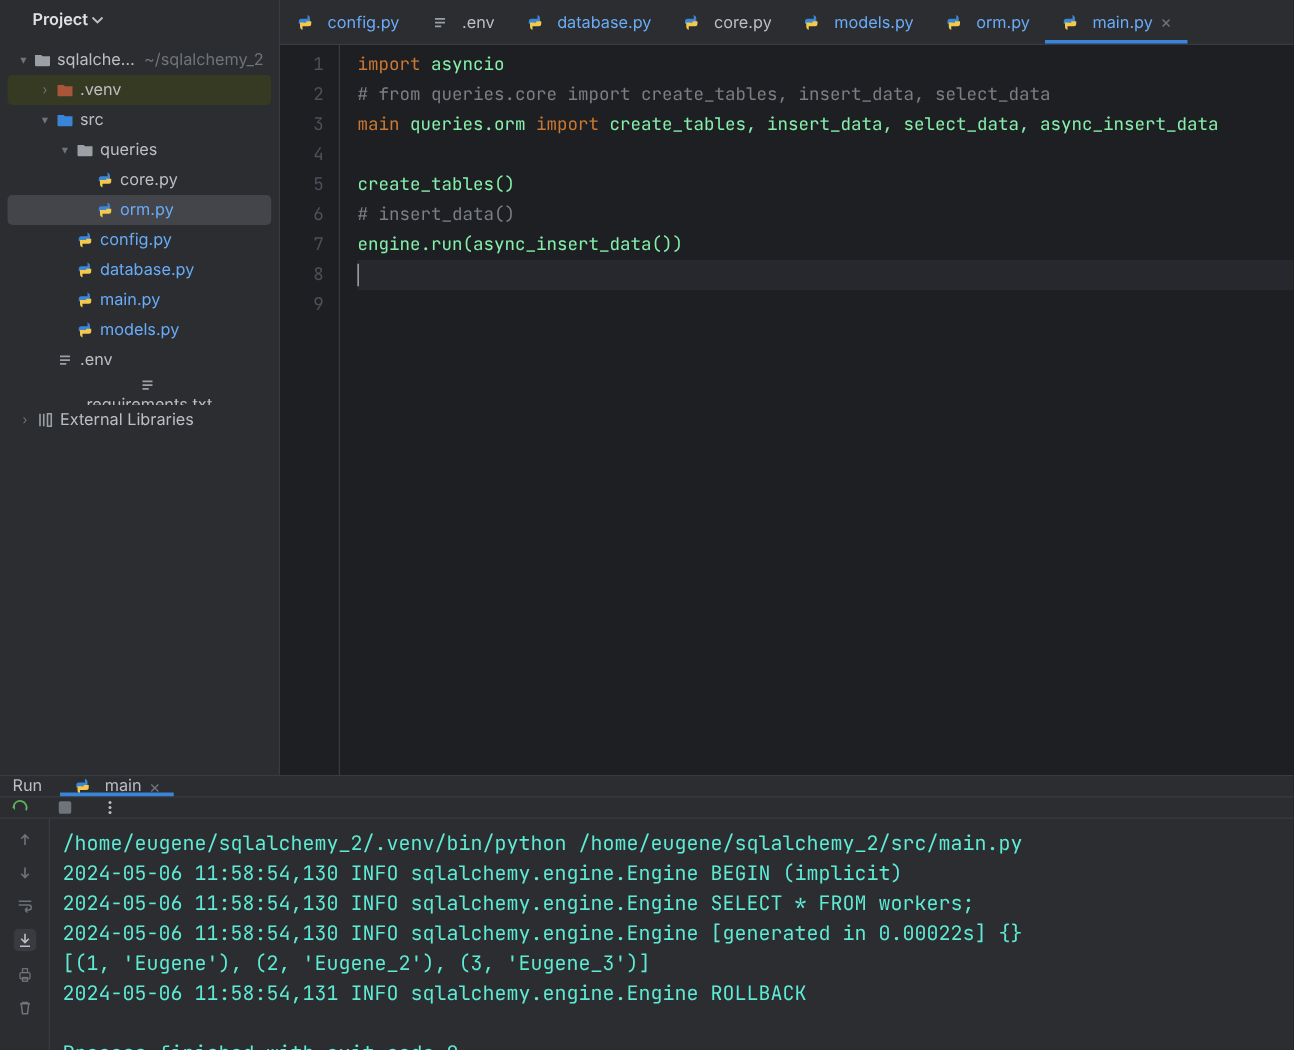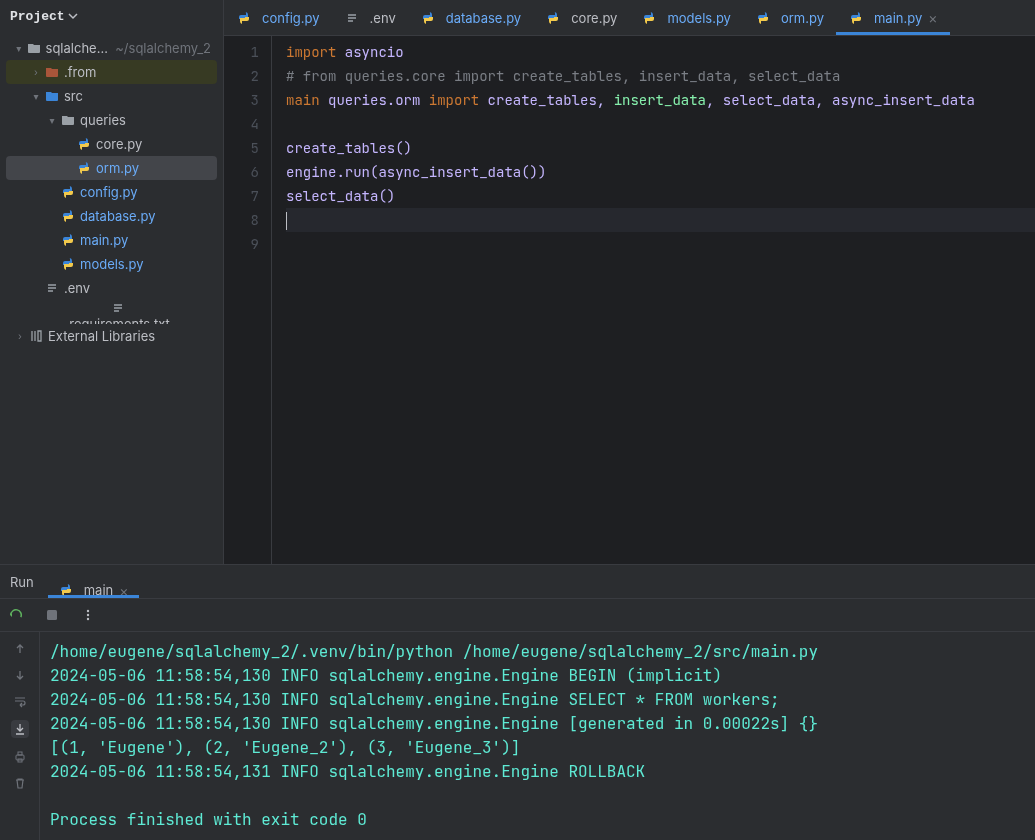--- a/index.html
+++ b/index.html
@@ -44,25 +44,24 @@
     width: 224px;
     background: var(--panel);
     display: flex;
     flex-direction: column;
     border-right: 1px solid var(--border);
   }
   .sidebar-header {
     display: flex;
     align-items: center;
     gap: 0;
-    padding: 8px 10px;
+    padding: 8px 26px;
     font-weight: 600;
     font-size: 13px;
     color: #dfe1e5;
-    font-family: Liberation Mono, monospace;
   }
   .tree {
     flex: 1;
     overflow: hidden;
     padding-top: 4px;
   }
   .tree-row {
     display: flex;
     align-items: center;
     height: 24px;
@@ -136,32 +135,32 @@
   .gutter div { height:24px; }
   .code {
     flex:1;
     padding: 4px 0 4px 14px;
     position:relative;
   }
   .code-line { height:24px; white-space:pre; }
   .code-line.current { background:#26282e; }
   .kw { color:#cc7832; }
   .cm { color:#7a7e85; }
-  .fn { color:#c4b5fd; }
+  .fn { color:#86efac; }
   .dimtok { color:#86efac; }
   .cursor {
     display:inline-block;
     width:1px; height:18px;
     background:#bcbec4;
     vertical-align:middle;
   }
 
   
   .run-panel {
-    height: 276px;
+    height: 220px;
     background: var(--panel);
     display:flex;
     flex-direction:column;
     border-top:1px solid var(--border);
   }
   .run-tabs {
     display:flex;
     align-items:center;
     height:36px;
     gap:14px;
@@ -242,21 +241,21 @@
           <span class="label ">sqlalchemy_2</span>
           <span class="dim">~/sqlalchemy_2</span>
         </div>
         <div class="tree-row highlight" style="padding-left: 22px;">
           <span class="tw">›</span>
           <span class="icon">
             <svg width="14" height="14" viewBox="0 0 14 14">
               <path d="M1 3h5l1 1h6v7a1 1 0 01-1 1H2a1 1 0 01-1-1V3z" fill="#a9553a"></path>
             </svg>
           </span>
-          <span class="label ">.from</span>
+          <span class="label ">.venv</span>
         </div>
         <div class="tree-row" style="padding-left: 22px;">
           <span class="tw">▾</span>
           <span class="icon">
             <svg width="14" height="14" viewBox="0 0 14 14">
               <path d="M1 3h5l1 1h6v7a1 1 0 01-1 1H2a1 1 0 01-1-1V3z" fill="#3b85d8"></path>
             </svg>
           </span>
           <span class="label ">src</span>
         </div>
@@ -436,22 +435,22 @@
           <div>7</div>
           <div>8</div>
           <div>9</div>
         </div>
       <div class="code" id="code">
           <div class="code-line"><span class="kw">import</span><span class="fn"> asyncio</span></div>
           <div class="code-line"><span class="cm"># from queries.core import create_tables, insert_data, select_data</span></div>
           <div class="code-line"><span class="kw">main</span><span class="fn"> queries.orm </span><span class="kw">import</span><span class="fn"> create_tables, </span><span class="dimtok">insert_data</span><span class="fn">, select_data, async_insert_data</span></div>
           <div class="code-line"></div>
           <div class="code-line"><span class="fn">create_tables()</span></div>
+          <div class="code-line"><span class="cm"># insert_data()</span></div>
           <div class="code-line"><span class="fn">engine.run(async_insert_data())</span></div>
-          <div class="code-line"><span class="fn">select_data()</span></div>
           <div class="code-line current"><span class="cursor"></span></div>
         </div>
     </div>
   </div>
 </div>
 
 <div class="run-panel">
   <div class="run-tabs">
     <span class="run-tool-label">Run</span>
     <span class="run-config">

